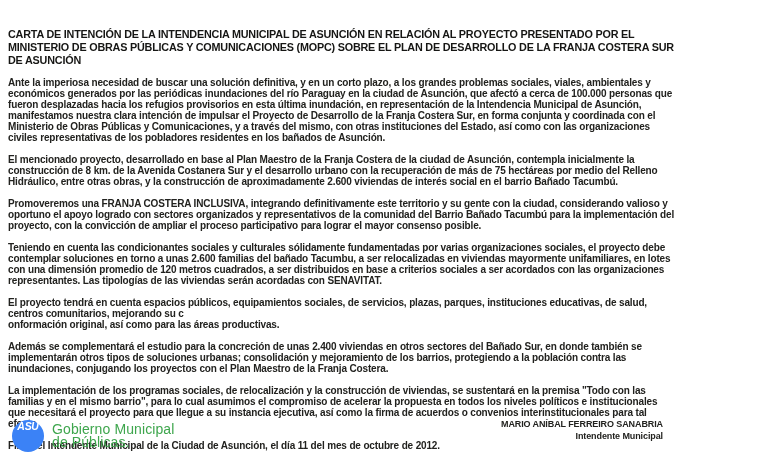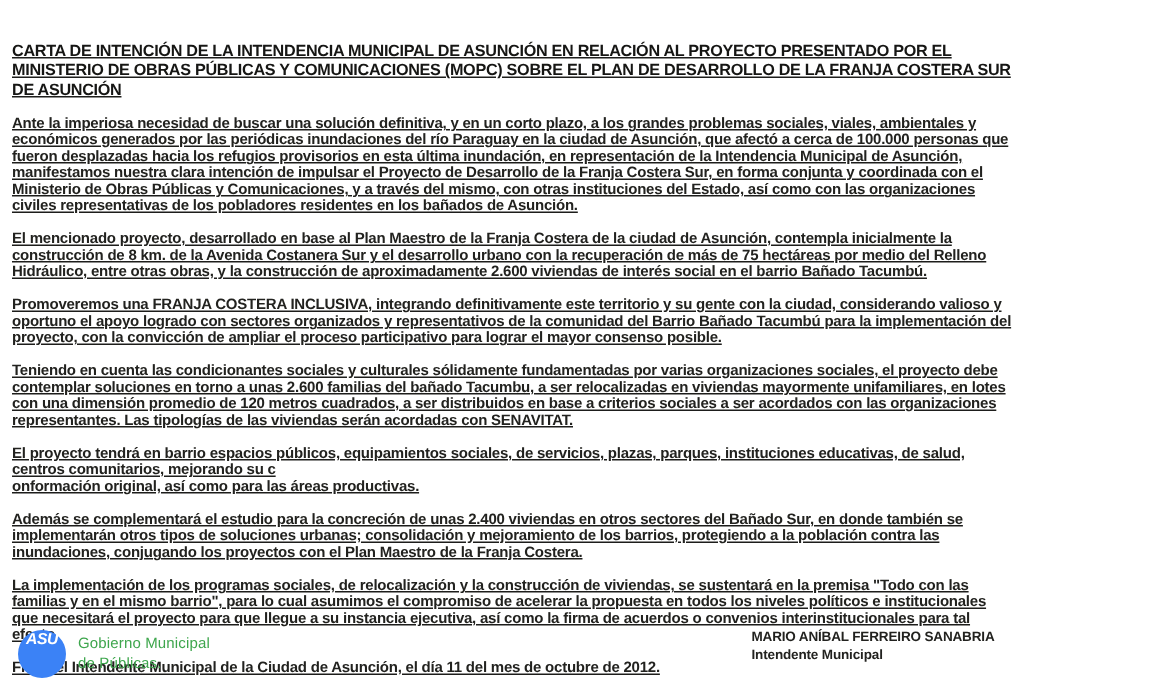--- a/index.html
+++ b/index.html
@@ -8,21 +8,20 @@
     width: 768px; height: 459px;
     background: #ffffff;
     font-family: "Liberation Sans", sans-serif;
     color: #1d1d1b;
     overflow: hidden;
   }
   .page {
     position: relative;
     width: 689px; height: 459px;
     background: #ffffff;
-    text-decoration: underline;
   }
   .content {
     padding: 28px 12px 0 8px;
   }
   .title {
     font-size: 10.8px;
     line-height: 13px;
     font-weight: bold;
     letter-spacing: -0.2px;
     color: #161614;
@@ -59,46 +58,47 @@
   }
   .logo-badge span {
     color: #ffffff;
     font-weight: bold;
     font-style: italic;
     font-size: 10.5px;
     letter-spacing: -0.3px;
   }
   .logo-org {
     color: #3ea64d;
-    font-size: 10px;
+    font-size: 14px;
     line-height: 13px;
     letter-spacing: 0.1px;
   }
   .logo-org div { white-space: nowrap; }
   .signature {
     position: absolute;
     right: 26px; bottom: 17px;
+    text-align: right;
     font-weight: bold;
     font-size: 9px;
     line-height: 11.5px;
     color: #22221f;
     letter-spacing: -0.1px;
   }
 </style>
 </head>
 <body>
 
 <div class="page">
   <div class="content">
     <h1 class="title">CARTA DE INTENCIÓN DE LA INTENDENCIA MUNICIPAL DE ASUNCIÓN EN RELACIÓN AL PROYECTO PRESENTADO POR EL MINISTERIO DE OBRAS PÚBLICAS Y COMUNICACIONES (MOPC) SOBRE EL PLAN DE DESARROLLO DE LA FRANJA COSTERA SUR DE ASUNCIÓN</h1>
     <p class="para">Ante la imperiosa necesidad de buscar una solución definitiva, y en un corto plazo, a los grandes problemas sociales, viales, ambientales y económicos generados por las periódicas inundaciones del río Paraguay en la ciudad de Asunción, que afectó a cerca de 100.000 personas que fueron desplazadas hacia los refugios provisorios en esta última inundación, en representación de la Intendencia Municipal de Asunción, manifestamos nuestra clara intención de impulsar el Proyecto de Desarrollo de la Franja Costera Sur, en forma conjunta y coordinada con el Ministerio de Obras Públicas y Comunicaciones, y a través del mismo, con otras instituciones del Estado, así como con las organizaciones civiles representativas de los pobladores residentes en los bañados de Asunción.</p>
     <p class="para">El mencionado proyecto, desarrollado en base al Plan Maestro de la Franja Costera de la ciudad de Asunción, contempla inicialmente la construcción de 8 km. de la Avenida Costanera Sur y el desarrollo urbano con la recuperación de más de 75 hectáreas por medio del Relleno Hidráulico, entre otras obras, y la construcción de aproximadamente 2.600 viviendas de interés social en el barrio Bañado Tacumbú.</p>
     <p class="para">Promoveremos una FRANJA COSTERA INCLUSIVA, integrando definitivamente este territorio y su gente con la ciudad, considerando valioso y oportuno el apoyo logrado con sectores organizados y representativos de la comunidad del Barrio Bañado Tacumbú para la implementación del proyecto, con la convicción de ampliar el proceso participativo para lograr el mayor consenso posible.</p>
     <p class="para">Teniendo en cuenta las condicionantes sociales y culturales sólidamente fundamentadas por varias organizaciones sociales, el proyecto debe contemplar soluciones en torno a unas 2.600 familias del bañado Tacumbu, a ser relocalizadas en viviendas mayormente unifamiliares, en lotes con una dimensión promedio de 120 metros cuadrados, a ser distribuidos en base a criterios sociales a ser acordados con las organizaciones representantes.  Las tipologías de las viviendas serán acordadas con SENAVITAT.</p>
-    <p class="para">El proyecto tendrá en barrio espacios públicos, equipamientos sociales, de servicios, plazas, parques, instituciones educativas, de salud, centros comunitarios, mejorando su c
+    <p class="para">El proyecto tendrá en cuenta espacios públicos, equipamientos sociales, de servicios, plazas, parques, instituciones educativas, de salud, centros comunitarios, mejorando su c
 onformación original, así como para las áreas productivas.</p>
     <p class="para">Además se complementará el estudio para la concreción de unas 2.400 viviendas en otros sectores del Bañado Sur, en donde también se implementarán otros tipos de soluciones urbanas; consolidación y mejoramiento de los barrios, protegiendo a la población contra las inundaciones, conjugando los proyectos con el Plan Maestro de la Franja Costera.</p>
     <p class="para">La implementación de los programas sociales, de relocalización y la construcción de viviendas, se sustentará en la premisa "Todo con las familias y en el mismo barrio", para lo cual asumimos el compromiso de acelerar la propuesta en todos los niveles políticos e institucionales que necesitará el proyecto para que llegue a su instancia ejecutiva, así como la firma de acuerdos o convenios interinstitucionales para tal efecto.</p>
     <p class="para">Firma el Intendente Municipal de la Ciudad de Asunción, el día 11 del mes de octubre de 2012.</p>
   </div>
 
   <div class="footer">
     <div class="logo">
       <div class="logo-badge">
         <span>ASU</span>

